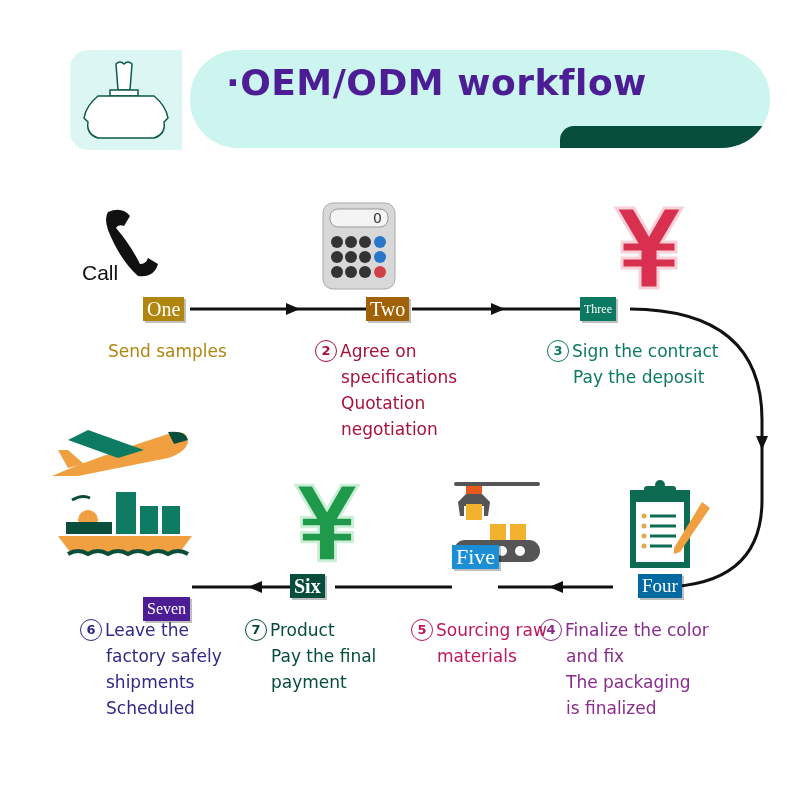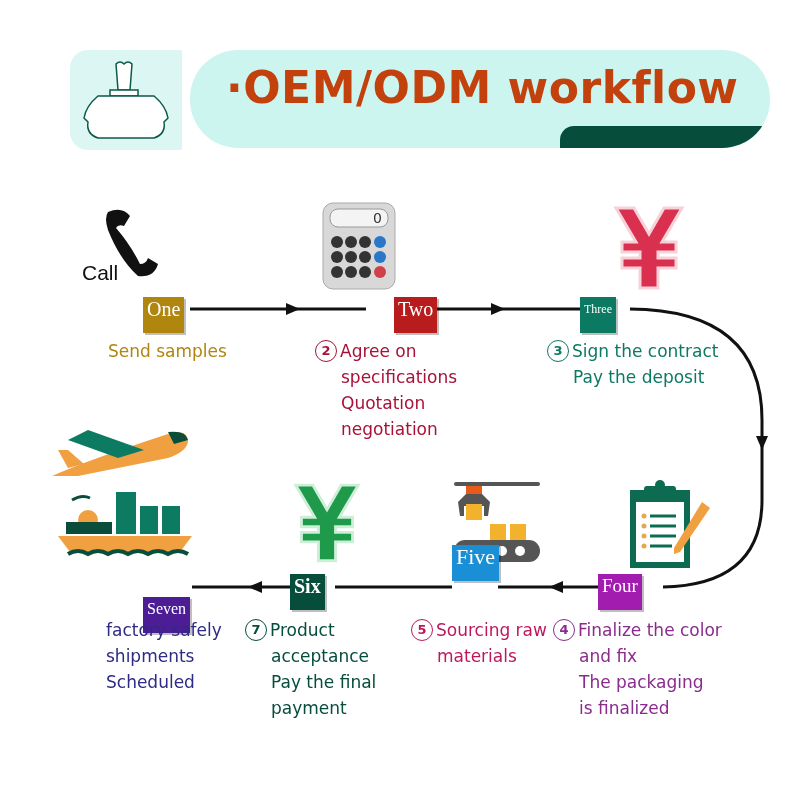--- a/index.html
+++ b/index.html
@@ -1,26 +1,26 @@
 <!DOCTYPE html>
 <html><head>
 <meta charset="utf-8">
 <style>
   html,body{margin:0;padding:0;background:#fff;}
   body{width:799px;height:799px;position:relative;overflow:hidden;font-family:"DejaVu Sans","Liberation Sans",sans-serif;}
   .abs{position:absolute;}
   .banner-left{left:70px;top:50px;width:112px;height:100px;background:#dcf7f3;border-radius:18px 0 0 18px;}
   .banner-main{left:190px;top:50px;width:580px;height:98px;background:#ccf5ef;border-radius:48px 48px 48px 48px;overflow:hidden;}
-  .banner-title{left:226px;top:62px;font-size:44px;font-weight:bold;color:#c2410c;letter-spacing:0.5px;white-space:nowrap;font-family:"DejaVu Sans",sans-serif;}
+  .banner-title{left:226px;top:62px;font-size:36px;font-weight:bold;color:#4c1d95;letter-spacing:0.5px;white-space:nowrap;font-family:"DejaVu Sans",sans-serif;}
   .banner-bar{right:0;bottom:0;width:210px;height:22px;background:#064d3c;border-top-left-radius:14px;}
-  .badge{position:absolute;color:#fff;font-family:"Liberation Serif","DejaVu Serif",serif;font-size:20px;line-height:24px;padding:0 4px;height:36px;box-shadow:2px 2px 0 rgba(0,0,0,0.25);}
+  .badge{position:absolute;color:#fff;font-family:"Liberation Serif","DejaVu Serif",serif;font-size:20px;line-height:24px;padding:0 4px;height:24px;box-shadow:2px 2px 0 rgba(0,0,0,0.25);}
   .b-one{left:143px;top:297px;background:#b0860f;}
-  .b-two{left:366px;top:297px;background:#b91c1c;margin-left:28px;}
+  .b-two{left:366px;top:297px;background:#a16207;}
   .b-three{left:580px;top:297px;background:#0c7a62;font-size:12px;}
-  .b-four{left:598px;top:574px;background:#a21caf;font-size:19px;}
+  .b-four{left:638px;top:574px;background:#0369a1;font-size:19px;}
   .b-five{left:452px;top:545px;background:#1b8fd6;font-size:22px;}
   .b-six{left:290px;top:574px;background:#064d3c;font-weight:bold;}
   .b-seven{left:143px;top:574px;background:#4c1d95;font-size:16px;margin-top:23px;}
   .step{position:absolute;font-family:"DejaVu Sans","Liberation Sans",sans-serif;font-size:17px;line-height:26px;}
   .step .num{display:inline-block;width:20px;height:20px;border:1.5px solid currentColor;border-radius:50%;font-size:13px;line-height:20px;text-align:center;margin-right:3px;vertical-align:2px;font-weight:bold;}
   .step .line{display:block;white-space:nowrap;}
   .step .indent{padding-left:26px;}
   .call-label{left:82px;top:261px;font-size:21px;color:#111;font-family:"Liberation Sans",sans-serif;}
 </style>
 </head>
@@ -157,36 +157,36 @@
   <span class="line indent">specifications</span>
   <span class="line indent">Quotation</span>
   <span class="line indent">negotiation</span>
 </div>
 
 <div class="step" style="left:547px;top:338px;color:#0c7a62">
   <span class="line"><span class="num">3</span><span>Sign the contract</span></span>
   <span class="line indent">Pay the deposit</span>
 </div>
 
-<div class="step" style="left:553px;top:617px;color:#8a2c8e">
+<div class="step" style="left:540px;top:617px;color:#8a2c8e">
   <span class="line"><span class="num">4</span><span>Finalize the color</span></span>
   <span class="line indent">and fix</span>
   <span class="line indent">The packaging</span>
   <span class="line indent">is finalized</span>
 </div>
 
 <div class="step" style="left:411px;top:617px;color:#be185d">
   <span class="line"><span class="num">5</span><span>Sourcing raw</span></span>
   <span class="line indent">materials</span>
 </div>
 
 <div class="step" style="left:245px;top:617px;color:#064d3c">
   <span class="line"><span class="num">7</span><span>Product</span></span>
-  <span class="line indent">acceptance</span>
   <span class="line indent">Pay the final</span>
   <span class="line indent">payment</span>
 </div>
 
 <div class="step" style="left:80px;top:617px;color:#2e2a86">
+  <span class="line"><span class="num">6</span><span>Leave the</span></span>
   <span class="line indent">factory safely</span>
   <span class="line indent">shipments</span>
   <span class="line indent">Scheduled</span>
 </div>
 
 </body></html>

